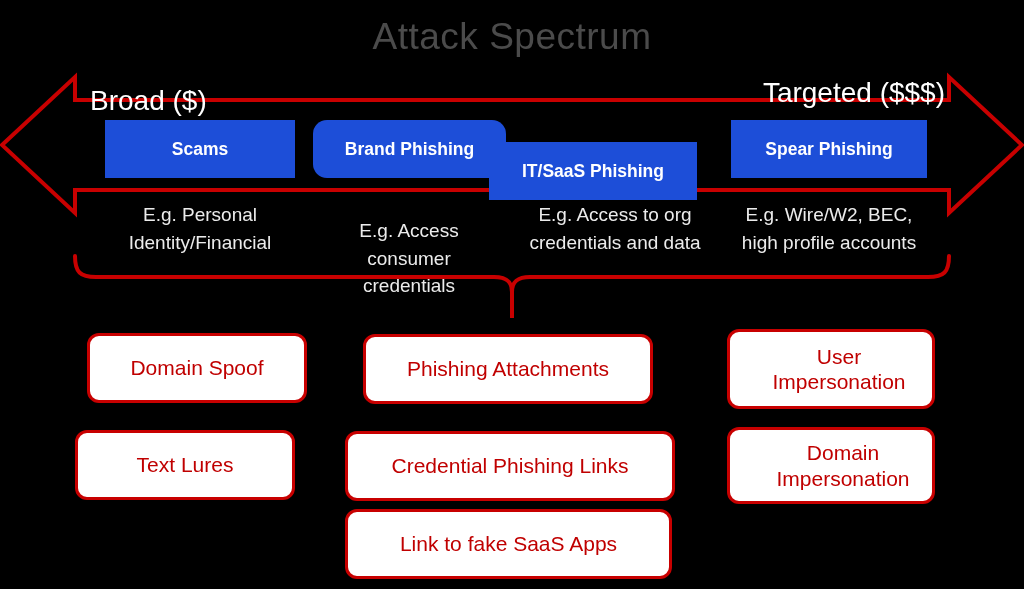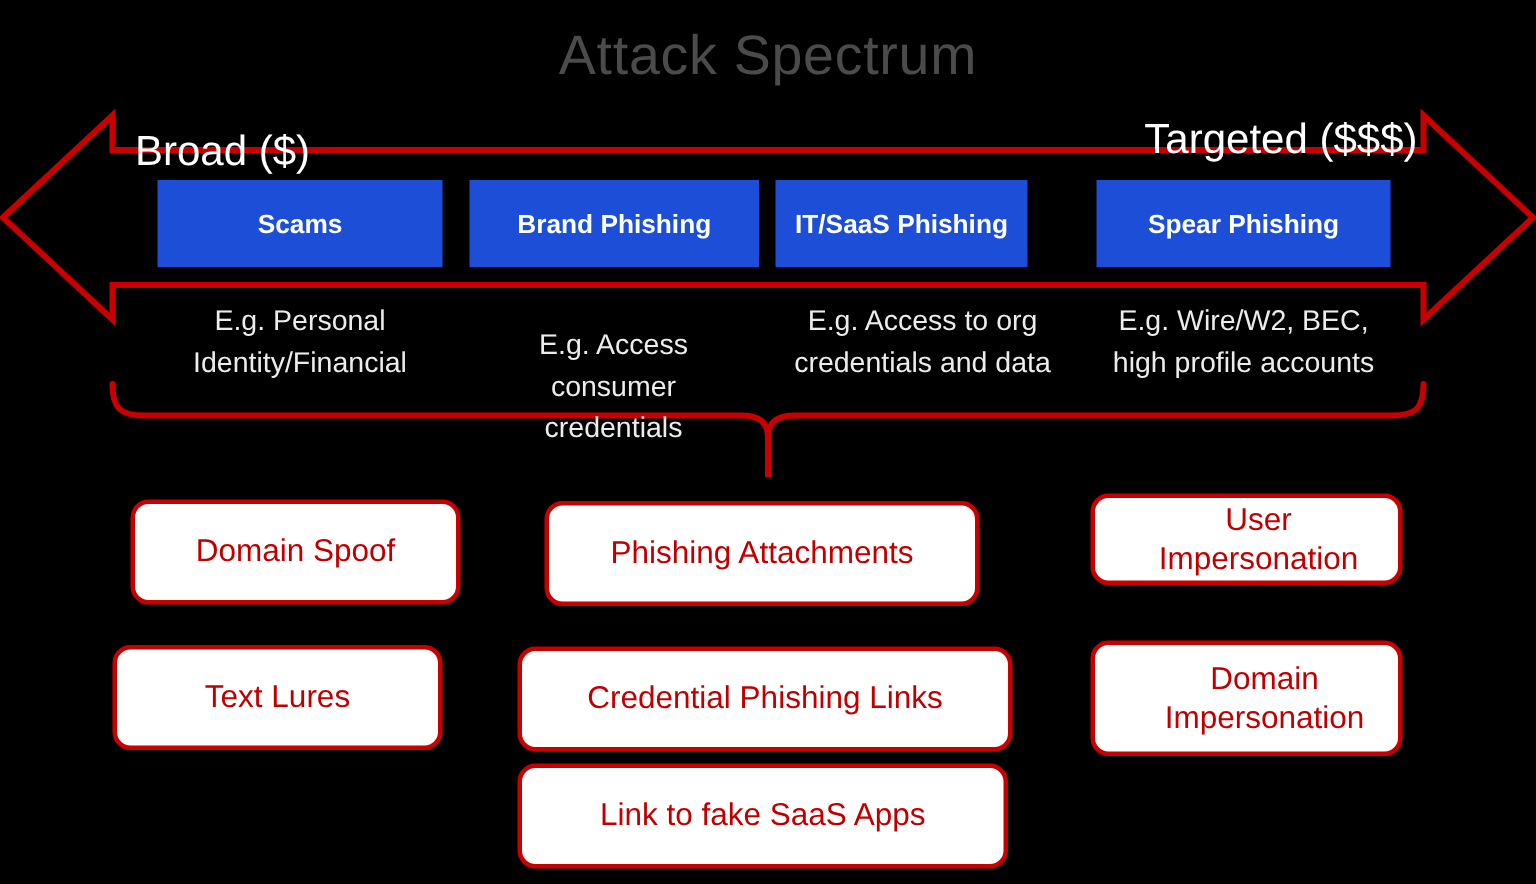--- a/index.html
+++ b/index.html
@@ -41,22 +41,22 @@
     top: 120px; height: 58px;
     background: #1d4ed8;
     color: #ffffff;
     display: flex; align-items: center; justify-content: center;
     font-size: 17.5px;
     z-index: 2;
     text-align: center;
     font-weight: bold;
   }
   .cat1 { left: 105px; width: 190px; }
-  .cat2 { left: 313px; width: 193px; }
-  .cat3 { left: 517px; width: 168px; }
+  .cat2 { left: 313px; width: 193px; border-radius: 14px; }
+  .cat3 { left: 489px; width: 208px; margin-top: 22px; }
   .cat4 { left: 731px; width: 196px; }
 
   .example {
     top: 201px;
     color: #ececec;
     font-size: 19px;
     text-align: center;
     line-height: 1.45;
     z-index: 2;
   }
@@ -74,21 +74,21 @@
     text-align: center;
     font-size: 21px;
     line-height: 1.2;
     z-index: 2;
   }
   .t-domain-spoof { left: 87px;  top: 333px; width: 220px; height: 70px; }
   .t-text-lures   { left: 75px;  top: 430px; width: 220px; height: 70px; text-align: right; }
   .t-phish-att    { left: 363px; top: 334px; width: 290px; height: 70px; }
   .t-cred-links   { left: 345px; top: 431px; width: 330px; height: 70px; }
   .t-fake-saas    { left: 345px; top: 509px; width: 327px; height: 70px; }
-  .t-user-imp     { left: 727px; top: 329px; width: 208px; height: 61px; padding-left: 16px; }
+  .t-user-imp     { left: 727px; top: 329px; width: 208px; height: 80px; padding-left: 16px; }
   .t-domain-imp   { left: 727px; top: 427px; width: 208px; height: 77px; padding-left: 24px; }
   .wrap-narrow { display: inline-block; width: 152px; }
 </style>
 </head>
 <body>
 
 <div>
 
   <svg class="overlay" viewBox="0 0 1024 589" xmlns="http://www.w3.org/2000/svg">
     <polygon points="2,145 75,77 75,100 949,100 949,77 1022,145 949,213 949,190 75,190 75,213" fill="#000000" stroke="#c80000" stroke-width="4"></polygon>

